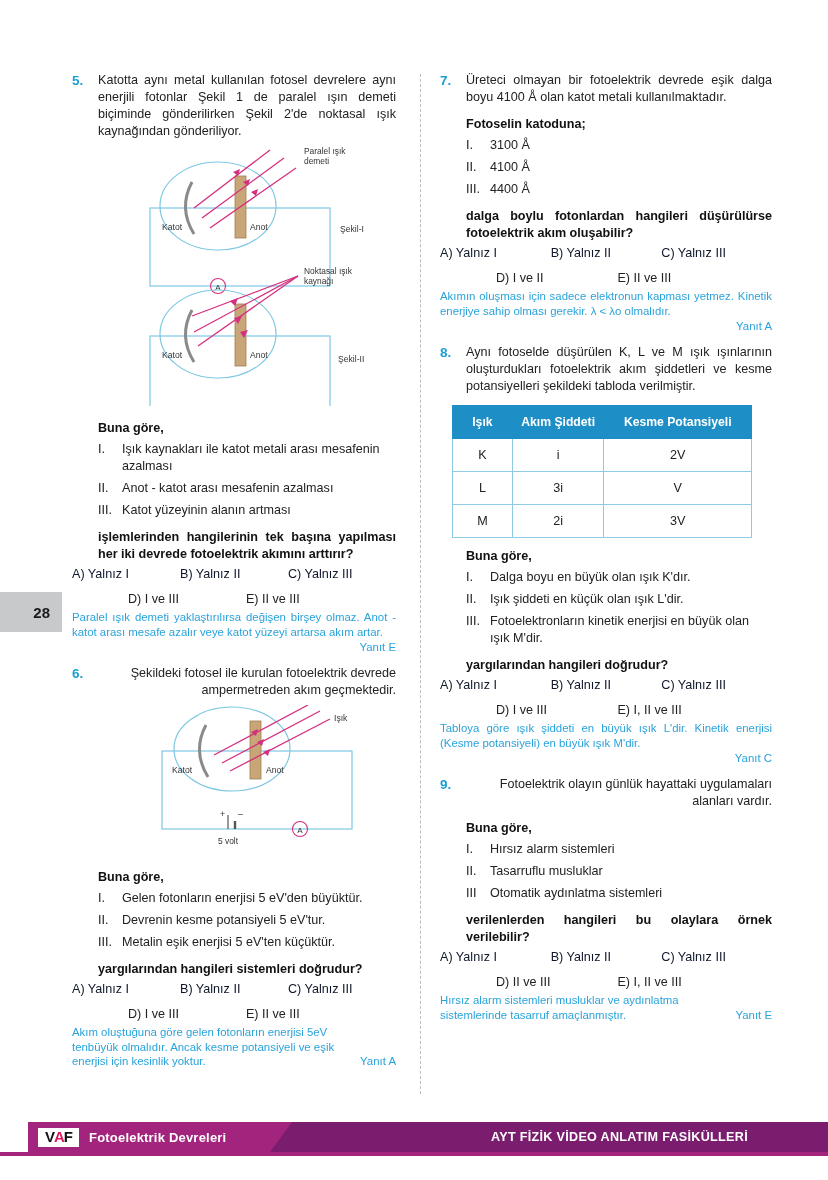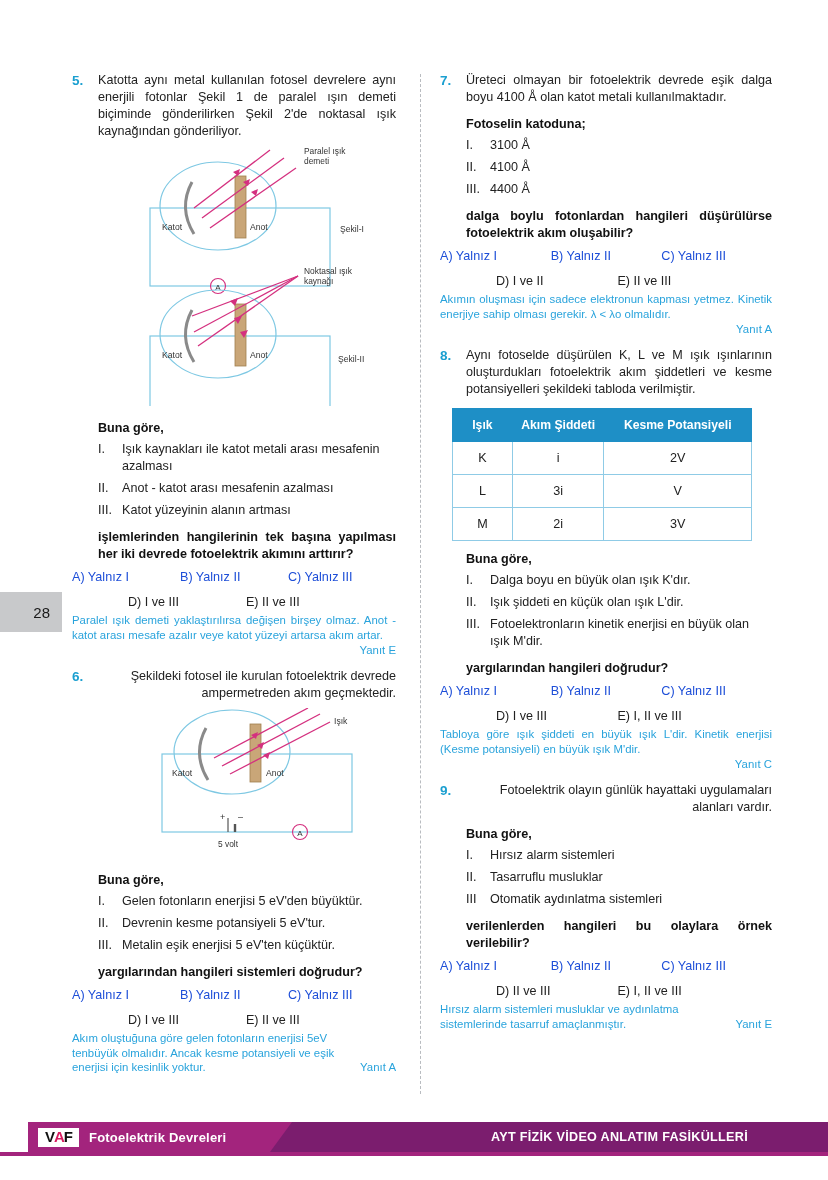--- a/index.html
+++ b/index.html
@@ -24,21 +24,21 @@
     left: 0;
     top: 592px;
     width: 62px;
     height: 40px;
     background: #c8c9cb;
     display: flex;
     align-items: center;
     justify-content: flex-end;
     padding-right: 12px;
     font-size: 15px;
-    font-weight: normal;
+    font-weight: bold;
     color: #1a1a1a;
   }
 
   
   .columns {
     position: absolute;
     left: 72px;
     top: 72px;
     width: 700px;
     height: 1010px;
@@ -105,23 +105,23 @@
   }
   .roman .rn {
     flex: 0 0 24px;
     width: 24px;
   }
   .roman .rt { flex: 1; }
 
   
   .opts-row1 {
     display: flex;
-    margin-top: 7px;
-    font-size: 12.6px;
-    color: #1d4ed8;
+    margin-top: 1px;
+    font-size: 12.6px;
+    color: #0f172a;
   }
   .opts-row1 .o { width: 33.33%; }
   .opts-row2 {
     display: flex;
     margin-top: 11px;
     margin-bottom: 4px;
     font-size: 12.6px;
     color: #222;
     padding-left: 56px;
   }

